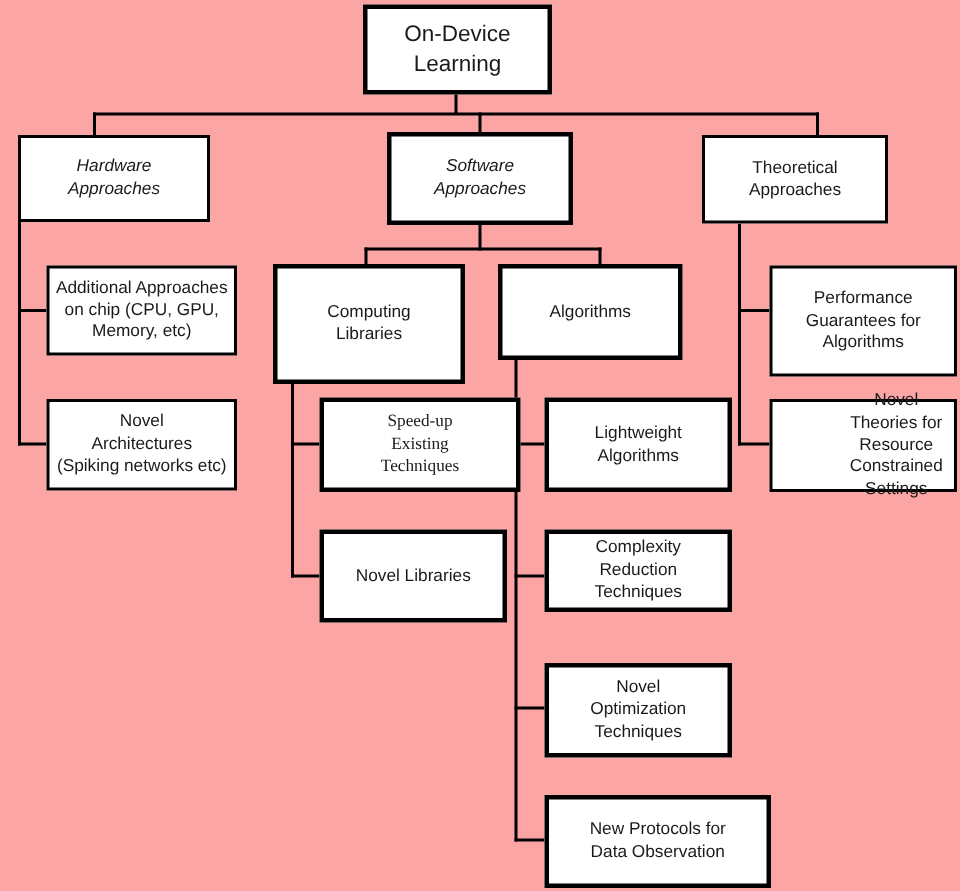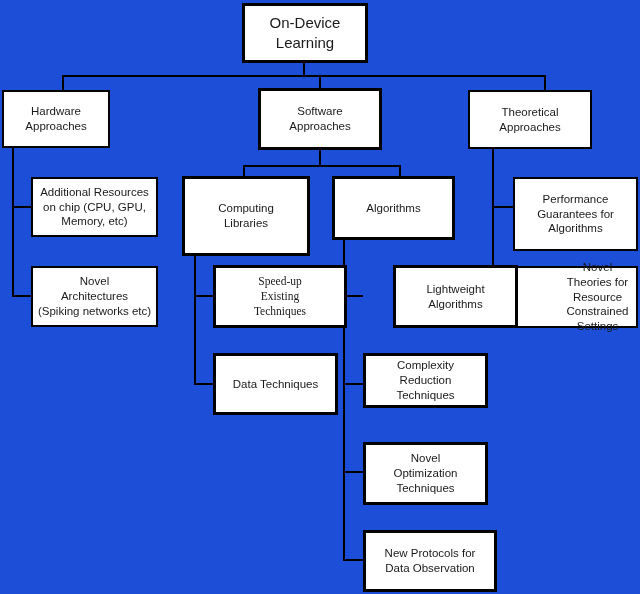--- a/index.html
+++ b/index.html
@@ -4,21 +4,21 @@
 <style>
   html, body {
     margin: 0;
     padding: 0;
     background: #ffffff;
   }
   #canvas {
     position: relative;
     width: 640px;
     height: 594px;
-    background: #1d4ed8;
+    background: #fca5a5;
     font-family: "Liberation Sans", sans-serif;
     color: #1a1a1a;
   }
   .node {
     position: absolute;
     box-sizing: border-box;
     background: #ffffff;
     border: 2px solid #000000;
     display: flex;
     align-items: center;
@@ -67,54 +67,54 @@
   <div class="line" style="left:343px; top:471px; width:20px; height:2px;"></div>
   <div class="line" style="left:343px; top:559px; width:20px; height:2px;"></div>
 
   <div class="line" style="left:492px; top:149px; width:2px;  height:148px;"></div>
   <div class="line" style="left:492px; top:206px; width:21px; height:2px;"></div>
   <div class="line" style="left:492px; top:295px; width:21px; height:2px;"></div>
 
   <div class="node heavy root" style="left:242px; top:3px;   width:126px; height:60px;">On-Device
 Learning</div>
 
-  <div class="node" style="left:2px;   top:90px;  width:108px; height:58px;">Hardware
+  <div class="node" style="left:12px;   top:90px;  width:128px; height:58px;font-style:italic;">Hardware
 Approaches</div>
-  <div class="node heavy" style="left:258px; top:88px;  width:124px; height:62px;">Software
+  <div class="node heavy" style="left:258px; top:88px;  width:124px; height:62px;font-style:italic;">Software
 Approaches</div>
   <div class="node" style="left:468px; top:90px;  width:124px; height:59px;">Theoretical
 Approaches</div>
 
-  <div class="node" style="left:31px;  top:177px; width:127px; height:60px;">Additional Resources
+  <div class="node" style="left:31px;  top:177px; width:127px; height:60px;">Additional Approaches
 on chip (CPU, GPU,
 Memory, etc)</div>
   <div class="node" style="left:31px;  top:266px; width:127px; height:61px;">Novel
 Architectures
 (Spiking networks etc)</div>
 
   <div class="node heavy" style="left:182px; top:176px; width:128px; height:80px;">Computing
 Libraries</div>
   <div class="node heavy" style="left:332px; top:176px; width:123px; height:64px;">Algorithms</div>
 
   <div class="node" style="left:513px; top:177px; width:125px; height:74px;">Performance
 Guarantees for
 Algorithms</div>
   <div class="node" style="left:513px; top:266px; width:125px; height:62px;padding-left:44px;">Novel Theories for
 Resource Constrained
 Settings</div>
 
   <div class="node heavy" style="left:213px; top:265px; width:134px; height:63px;font-family:Liberation Serif, serif;">Speed-up
 Existing
 Techniques</div>
-  <div class="node heavy" style="left:213px; top:353px; width:125px; height:62px;">Data Techniques</div>
+  <div class="node heavy" style="left:213px; top:353px; width:125px; height:62px;">Novel Libraries</div>
 
-  <div class="node heavy" style="left:363px; top:265px; width:125px; height:63px;margin-left:30px;">Lightweight
+  <div class="node heavy" style="left:363px; top:265px; width:125px; height:63px;">Lightweight
 Algorithms</div>
   <div class="node heavy" style="left:363px; top:353px; width:125px; height:55px;">Complexity
 Reduction
 Techniques</div>
   <div class="node heavy" style="left:363px; top:442px; width:125px; height:63px;">Novel
 Optimization
 Techniques</div>
-  <div class="node heavy" style="left:363px; top:530px; width:134px; height:62px;">New Protocols for
+  <div class="node heavy" style="left:363px; top:530px; width:151px; height:62px;">New Protocols for
 Data Observation</div>
 
 </div>
 
 </body></html>

